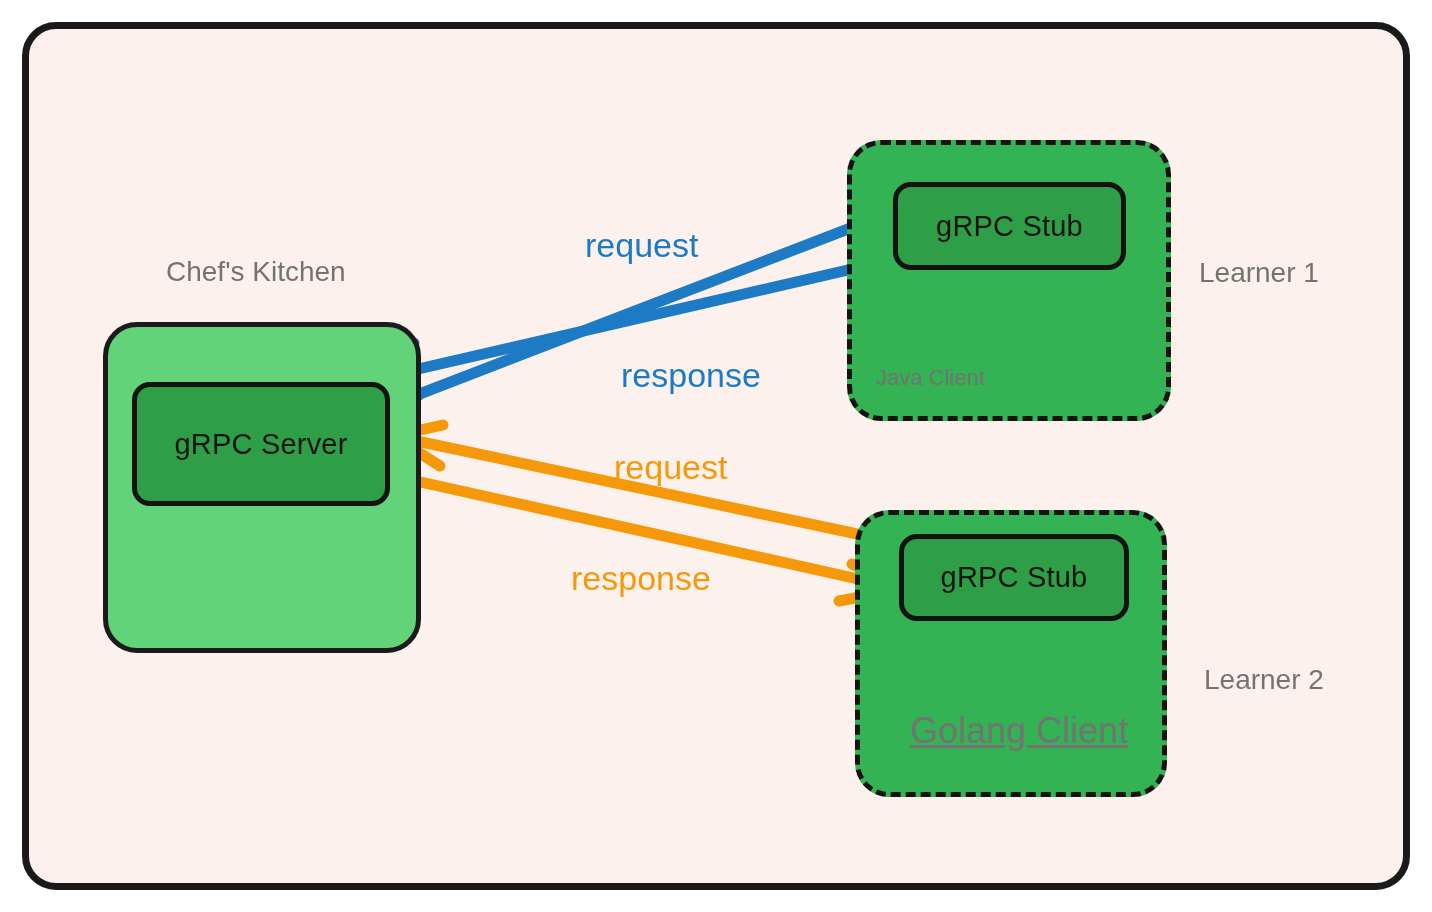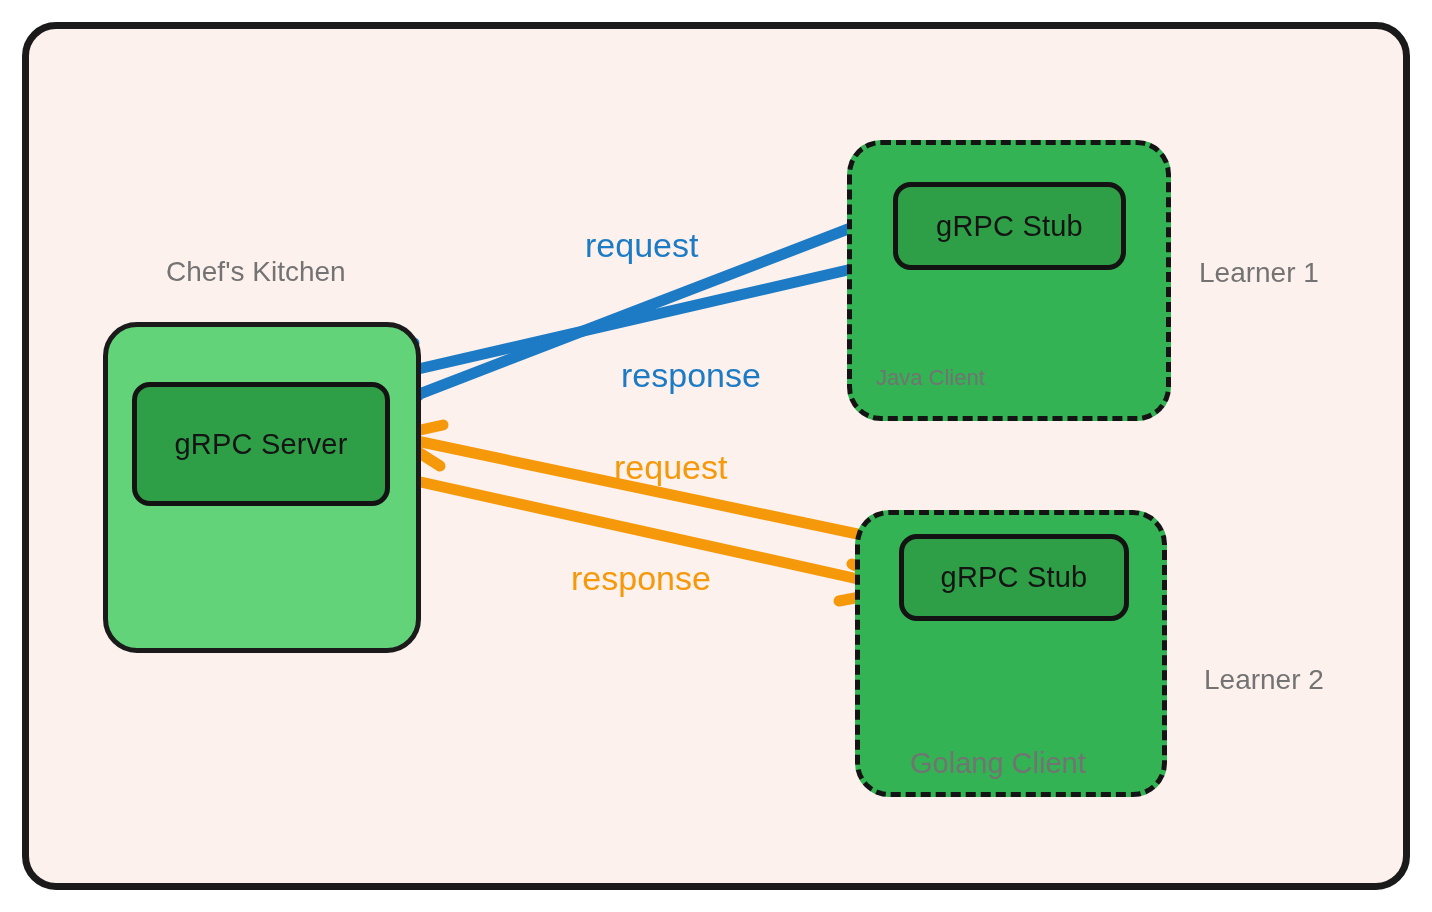--- a/index.html
+++ b/index.html
@@ -63,21 +63,21 @@
   .plain-label{
     position:absolute;
     color:#737373;
     font-size:28px;
     white-space:nowrap;
   }
   #kitchen-title{ left:166px; top:256px; }
   #learner1-label{ left:1199px; top:257px; }
   #learner2-label{ left:1204px; top:648px;margin-top:16px; }
   #java-client-label{ left:876px; top:365px; font-size:22px; }
-  #golang-client-label{ left:910px; top:747px; font-size:29px; }
+  #golang-client-label{ left:910px; top:710px; font-size:36px;text-decoration:underline; }
 
   .edge-label{
     position:absolute;
     font-size:34px;
     white-space:nowrap;
     font-weight:400;
   }
   .edge-label.blue{ color:#1c7bc4; }
   .edge-label.orange{ color:#f5990a; }
   #lbl-req-blue{ left:585px; top:226px; }

